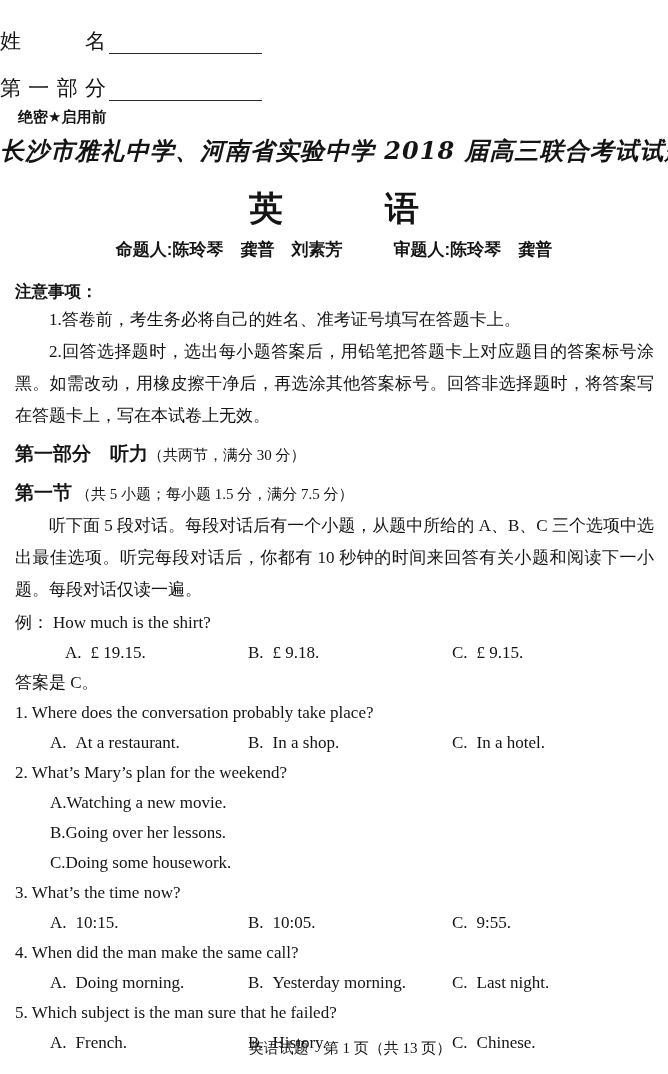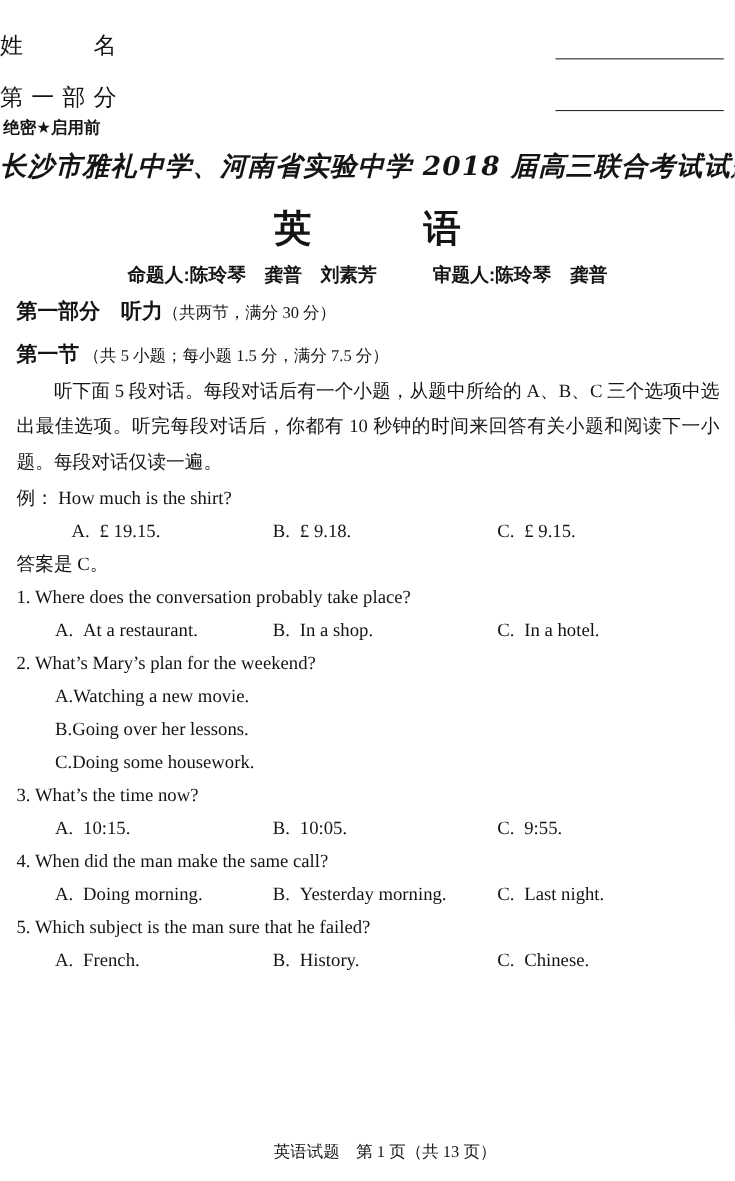--- a/index.html
+++ b/index.html
@@ -7,29 +7,29 @@
     position:relative;
     width:668px; height:1074px;
     margin:0 auto;
     background:#ffffff;
     color:#141414;
     font-family:"Liberation Serif","DejaVu Serif",serif;
     overflow:hidden;
   }
   
   .id-fields { padding:14px 10px 0 0; }
-  .field-row { display:flex; justify-content:space-between; align-items:flex-end; height:40px; margin-bottom:7px; }
+  .field-row { display:flex; justify-content:flex-start; align-items:flex-end; height:40px; margin-bottom:7px; }
   .field-label {
     display:inline-block; width:106px; font-size:21px; line-height:26px;
     text-align:justify; text-align-last:justify;
   }
   .field-line { display:inline-block; width:153px; height:26px; border-bottom:1.5px solid #2a2a2a; margin-left:3px; }
 
   .secrecy {
-    margin:4px 0 0 3px;
+    margin:4px 0 0 18px;
     font-family:"Liberation Sans","DejaVu Sans",sans-serif;
     font-weight:bold; font-size:15px; line-height:18px;
   }
 
   .exam-title {
     margin-top:6px; text-align:center;
     font-family:"DejaVu Serif","Liberation Serif",serif;
     font-style:italic; font-weight:bold;
     font-size:24px; line-height:38px; letter-spacing:1px;
     white-space:nowrap;
@@ -101,20 +101,25 @@
   </div>
 
   <div class="secrecy">绝密★启用前</div>
 
   <div class="exam-title">长沙市雅礼中学、河南省实验中学 2018 届高三联合考试试题</div>
 
   <div class="subject-title">英　　　语</div>
 
   <div class="examiners">命题人:陈玲琴　龚普　刘素芳　　　审题人:陈玲琴　龚普</div>
 
+  <div class="notice">
+    <div class="notice-heading">注意事项：</div>
+    <p>1.答卷前，考生务必将自己的姓名、准考证号填写在答题卡上。</p>
+    <p>2.回答选择题时，选出每小题答案后，用铅笔把答题卡上对应题目的答案标号涂黑。如需改动，用橡皮擦干净后，再选涂其他答案标号。回答非选择题时，将答案写在答题卡上，写在本试卷上无效。</p>
+  </div>
 
   <div class="part-heading">
     <span class="bold-part">第一部分　听力</span><span class="note-part">（共两节，满分 30 分）</span>
   </div>
 
   <div class="part-heading">
     <span class="bold-part">第一节</span>
     <span class="note-part">（共 5 小题；每小题 1.5 分，满分 7.5 分）</span>
   </div>
 

